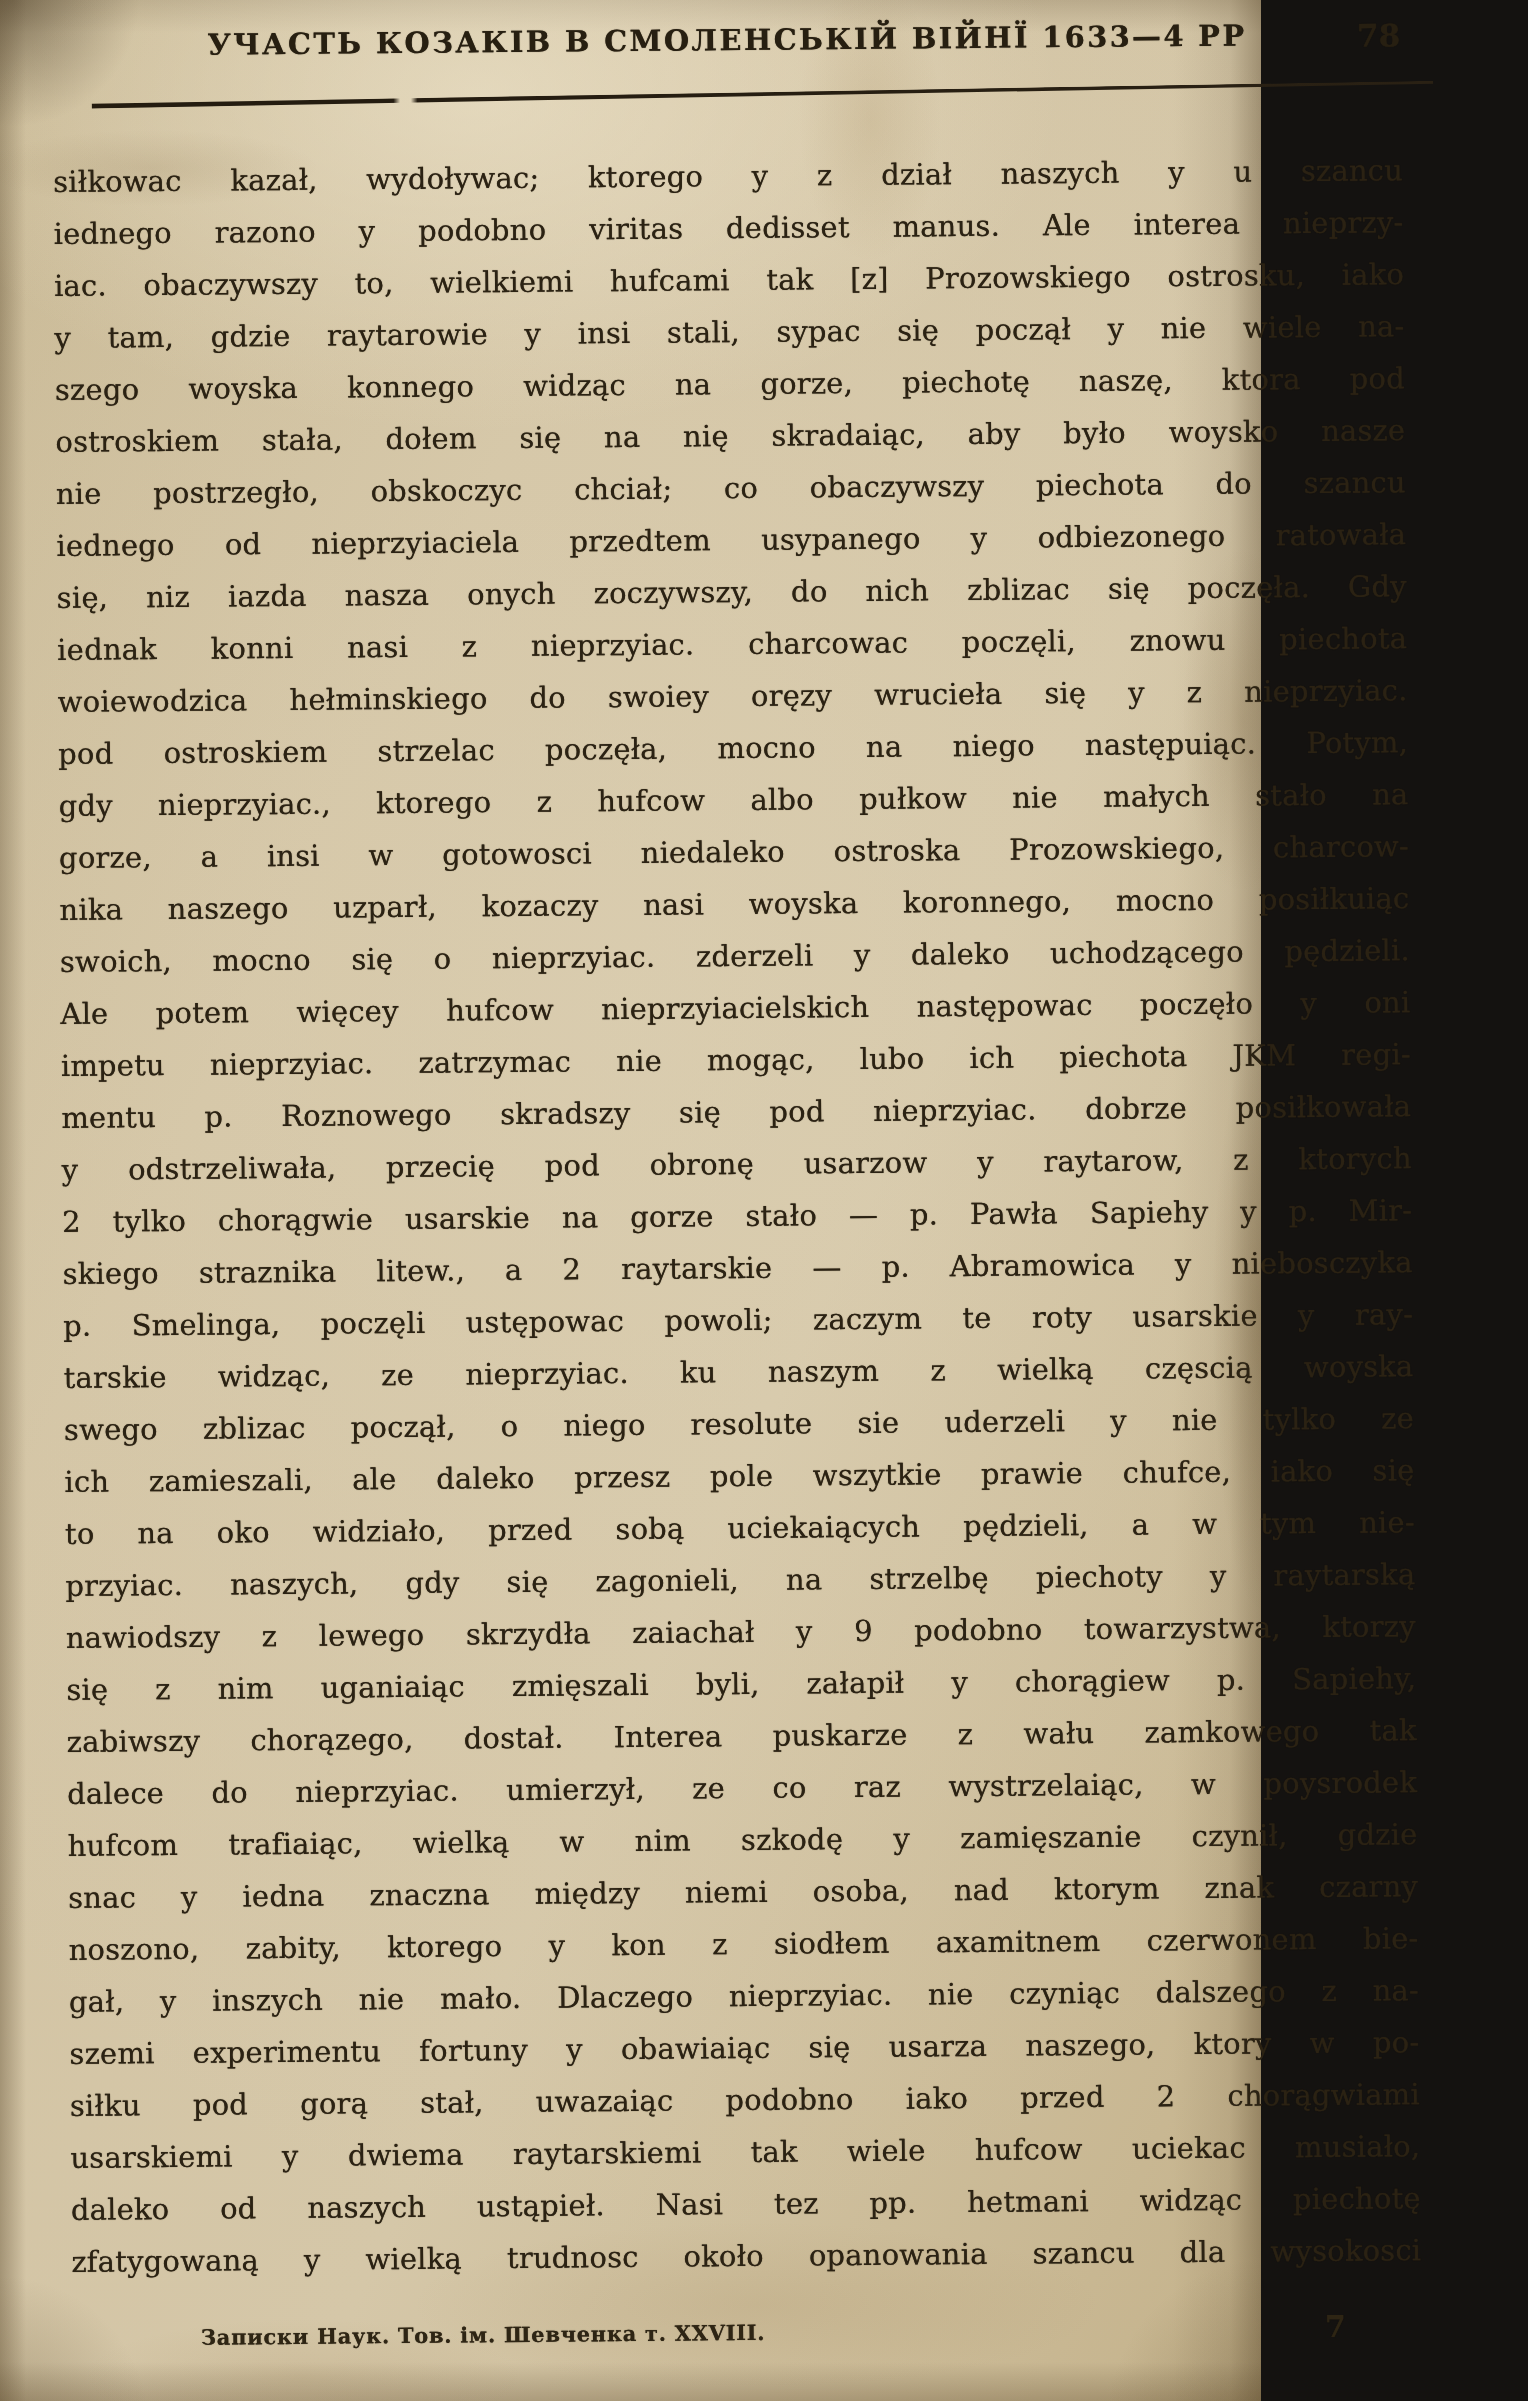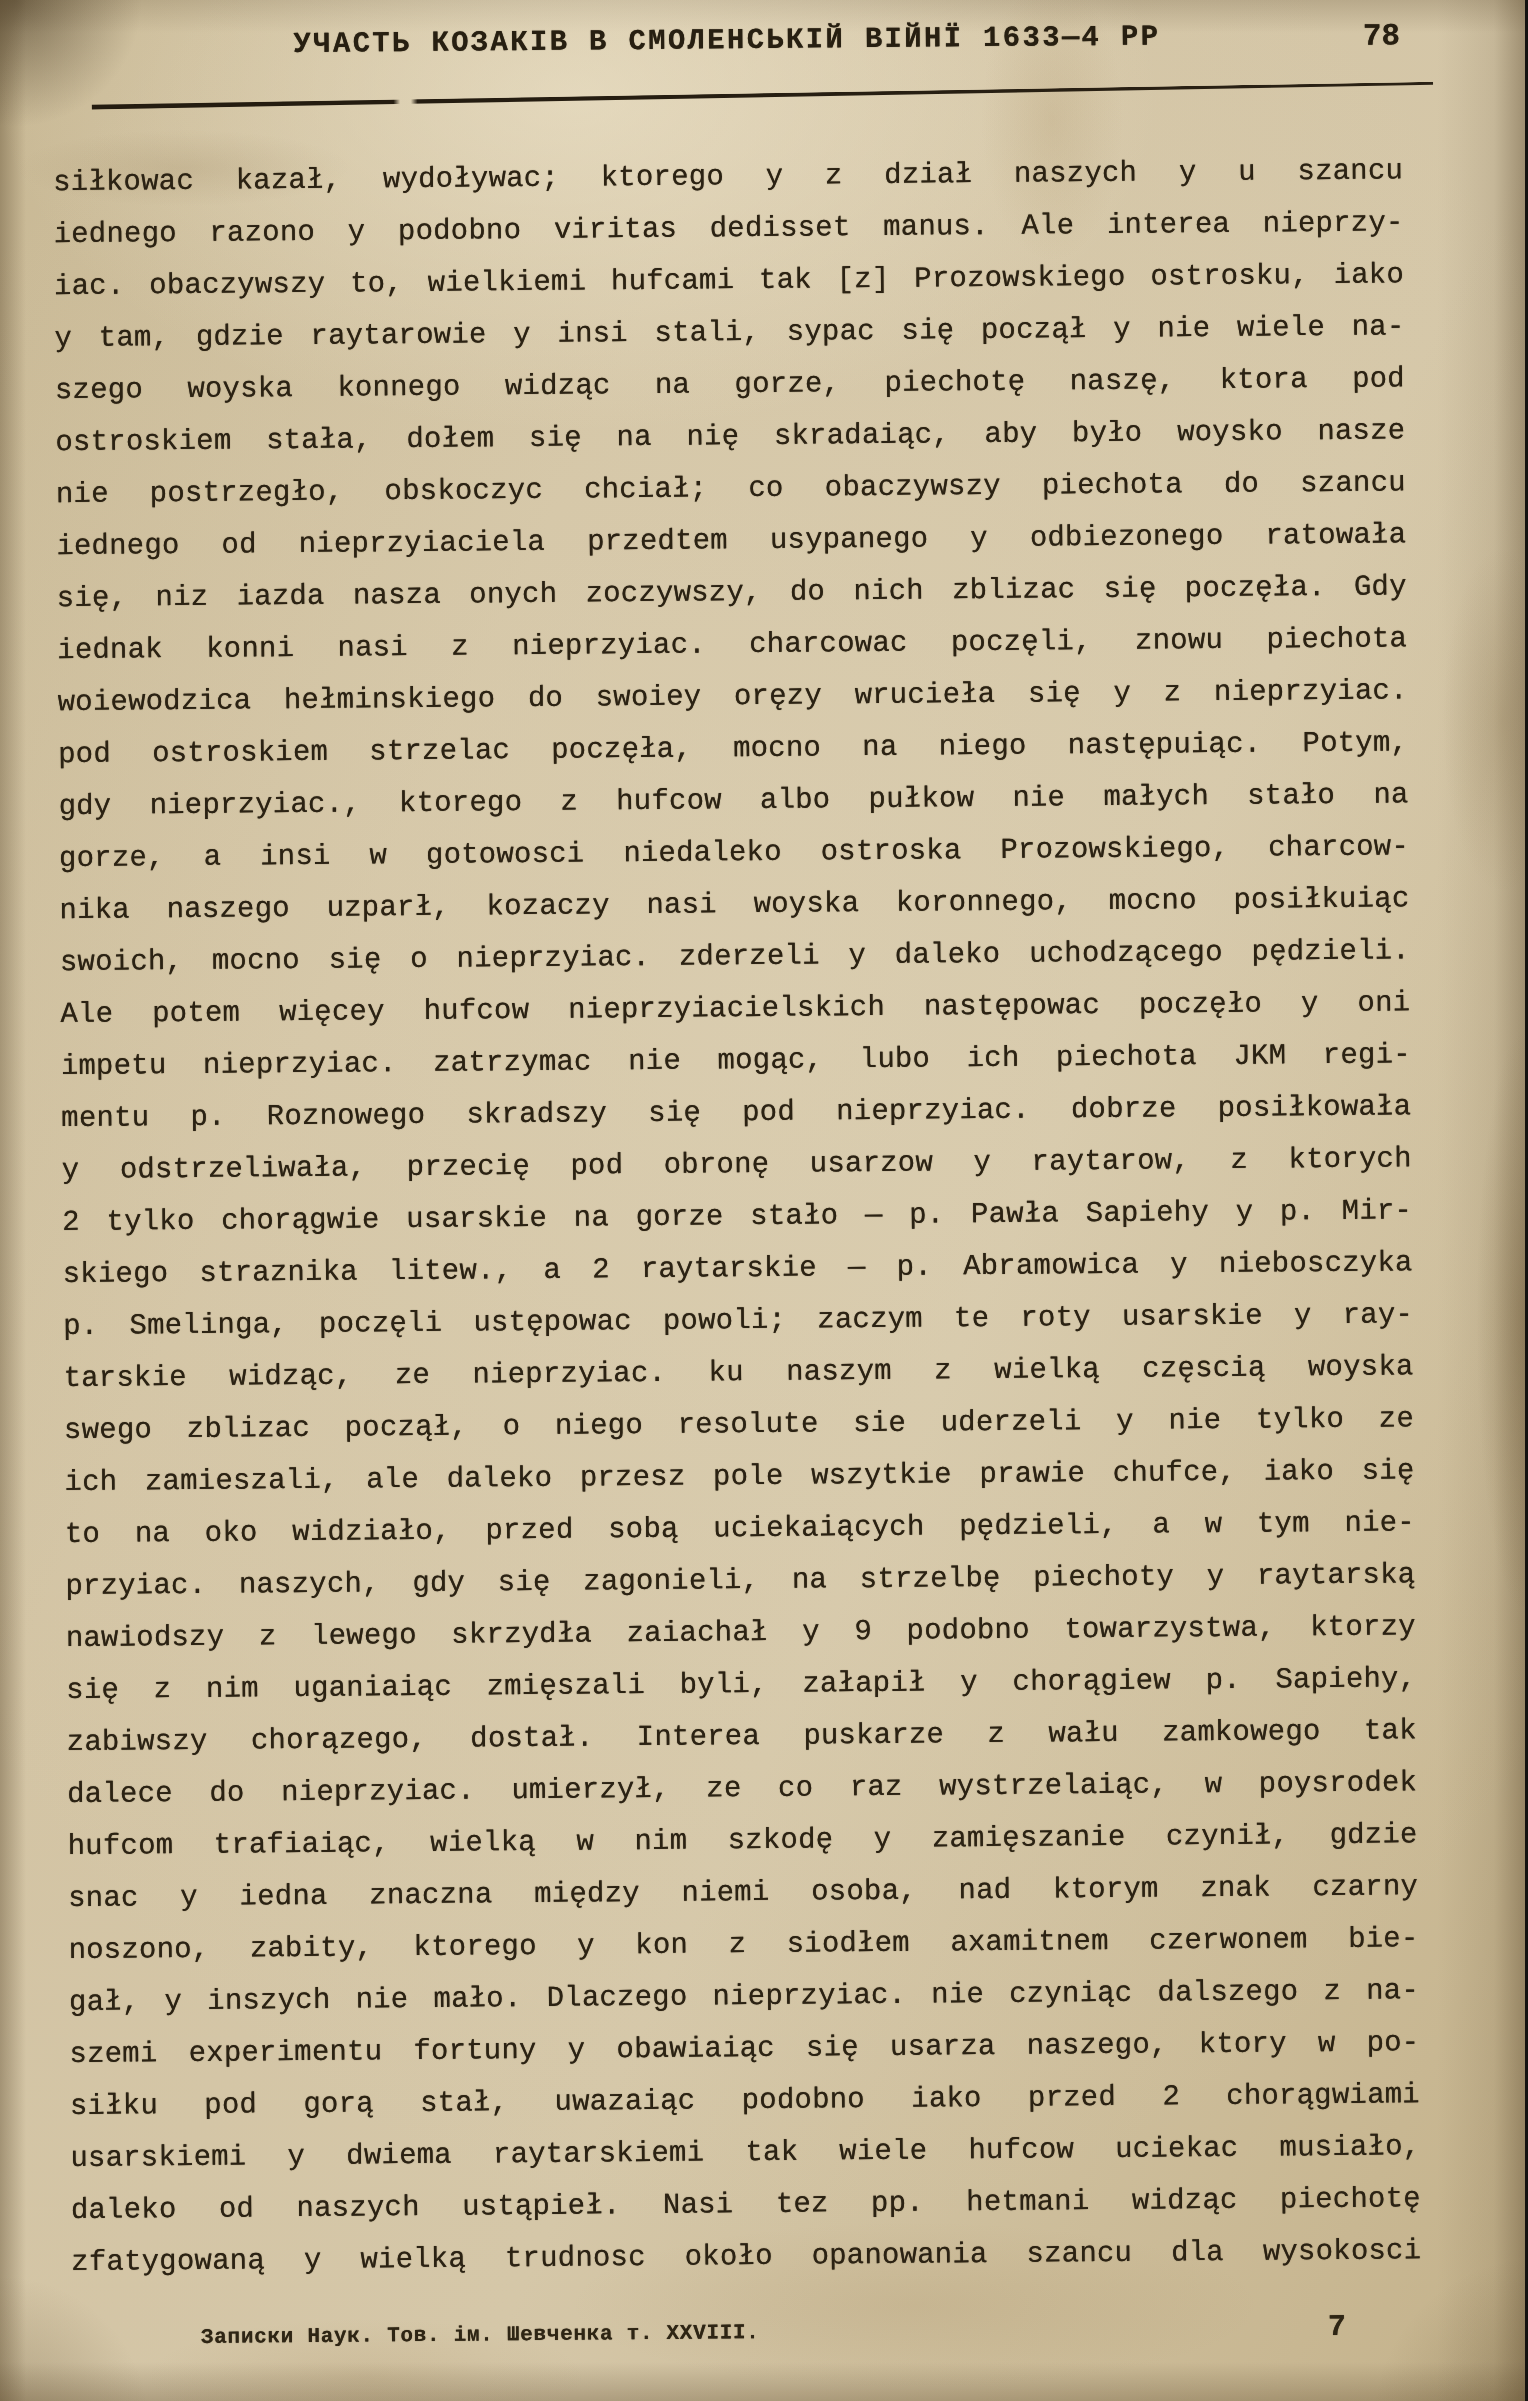--- a/index.html
+++ b/index.html
@@ -5,35 +5,34 @@
   html, body { margin: 0; padding: 0; }
   body {
     width: 1529px; height: 2401px;
     overflow: hidden;
     background: #141210;
     font-family: "DejaVu Serif", "Liberation Serif", serif;
   }
 
   .page {
     position: relative;
-    width: 1525px; height: 2401px;
+    width: 1261px; height: 2401px;
     background-color: #cdbd9c;
     background-image:
       radial-gradient(ellipse 832px 481px at 38% 4%, rgba(242,233,209,0.55), rgba(242,233,209,0) 70%),
       radial-gradient(ellipse 1294px 1664px at 50% 42%, rgba(226,215,188,0.38), rgba(226,215,188,0) 75%),
       radial-gradient(circle 176px at 1% 0%, rgba(58,44,24,0.55), rgba(58,44,24,0) 72%),
       radial-gradient(circle 213px at 0% 101%, rgba(96,78,46,0.32), rgba(96,78,46,0) 70%),
       radial-gradient(circle 240px at 101% 101%, rgba(96,78,46,0.30), rgba(96,78,46,0) 70%),
       radial-gradient(ellipse 65px 388px at 100% 55%, rgba(100,78,42,0.35), rgba(100,78,42,0) 75%),
       linear-gradient(to right, rgba(84,66,38,0.38) 0px, rgba(84,66,38,0) 26px),
       linear-gradient(to left, rgba(84,66,38,0.42) 0px, rgba(84,66,38,0.12) 31px, rgba(84,66,38,0) 88px),
       linear-gradient(to top, rgba(84,66,38,0.30) 0px, rgba(84,66,38,0) 39px),
       linear-gradient(to bottom, rgba(84,66,38,0.22) 0px, rgba(84,66,38,0) 33px),
       linear-gradient(115deg, #c8b894 0%, #d3c4a4 30%, #d5c7a8 60%, #c4b28b 100%);
-    font-family: Liberation Mono, monospace;
   }
 
   
   .page::before {
     content: "";
     position: absolute; inset: 0;
     background-image:
       radial-gradient(ellipse 102px 203px at 69% 5%, rgba(150,120,70,0.16), transparent 70%),
       radial-gradient(ellipse 314px 83px at 24% 99%, rgba(150,120,70,0.14), transparent 70%),
       radial-gradient(ellipse 462px 111px at 60% 96%, rgba(140,112,64,0.12), transparent 75%),

